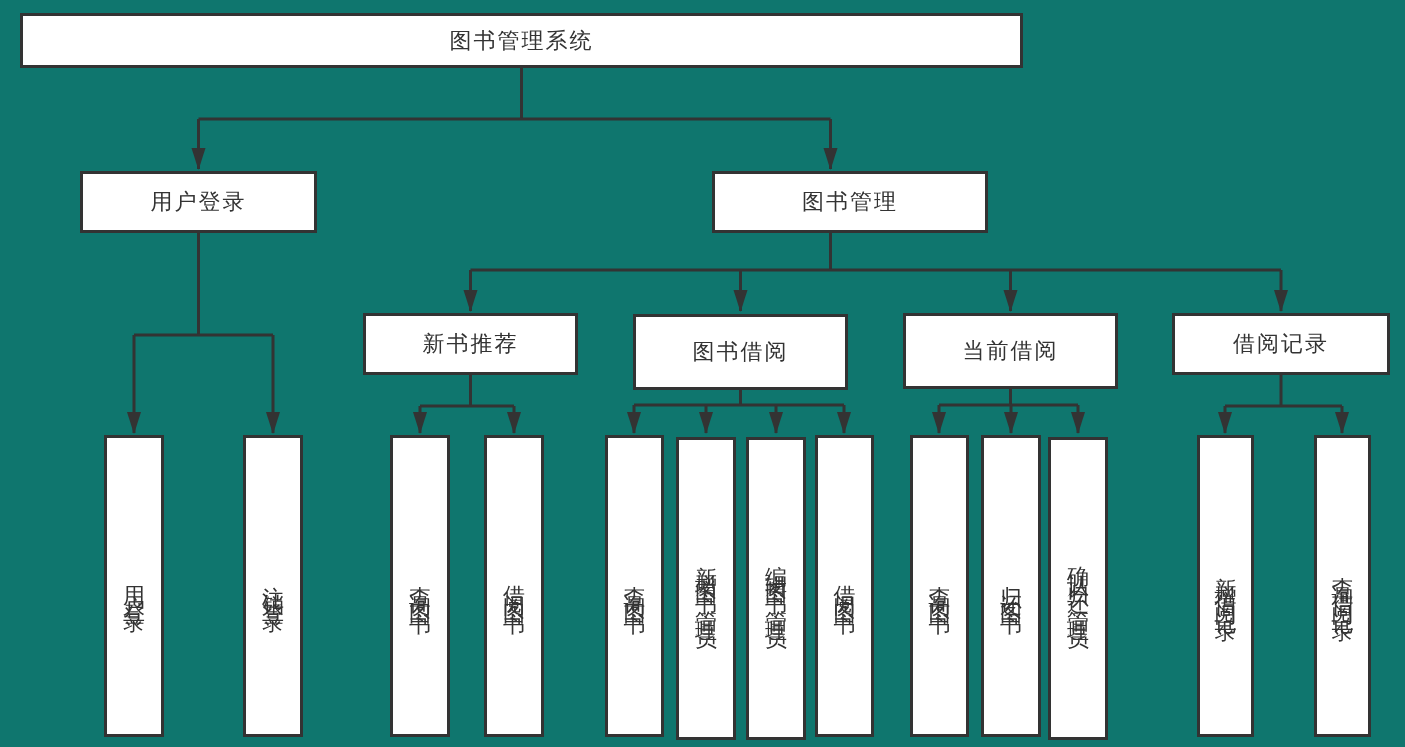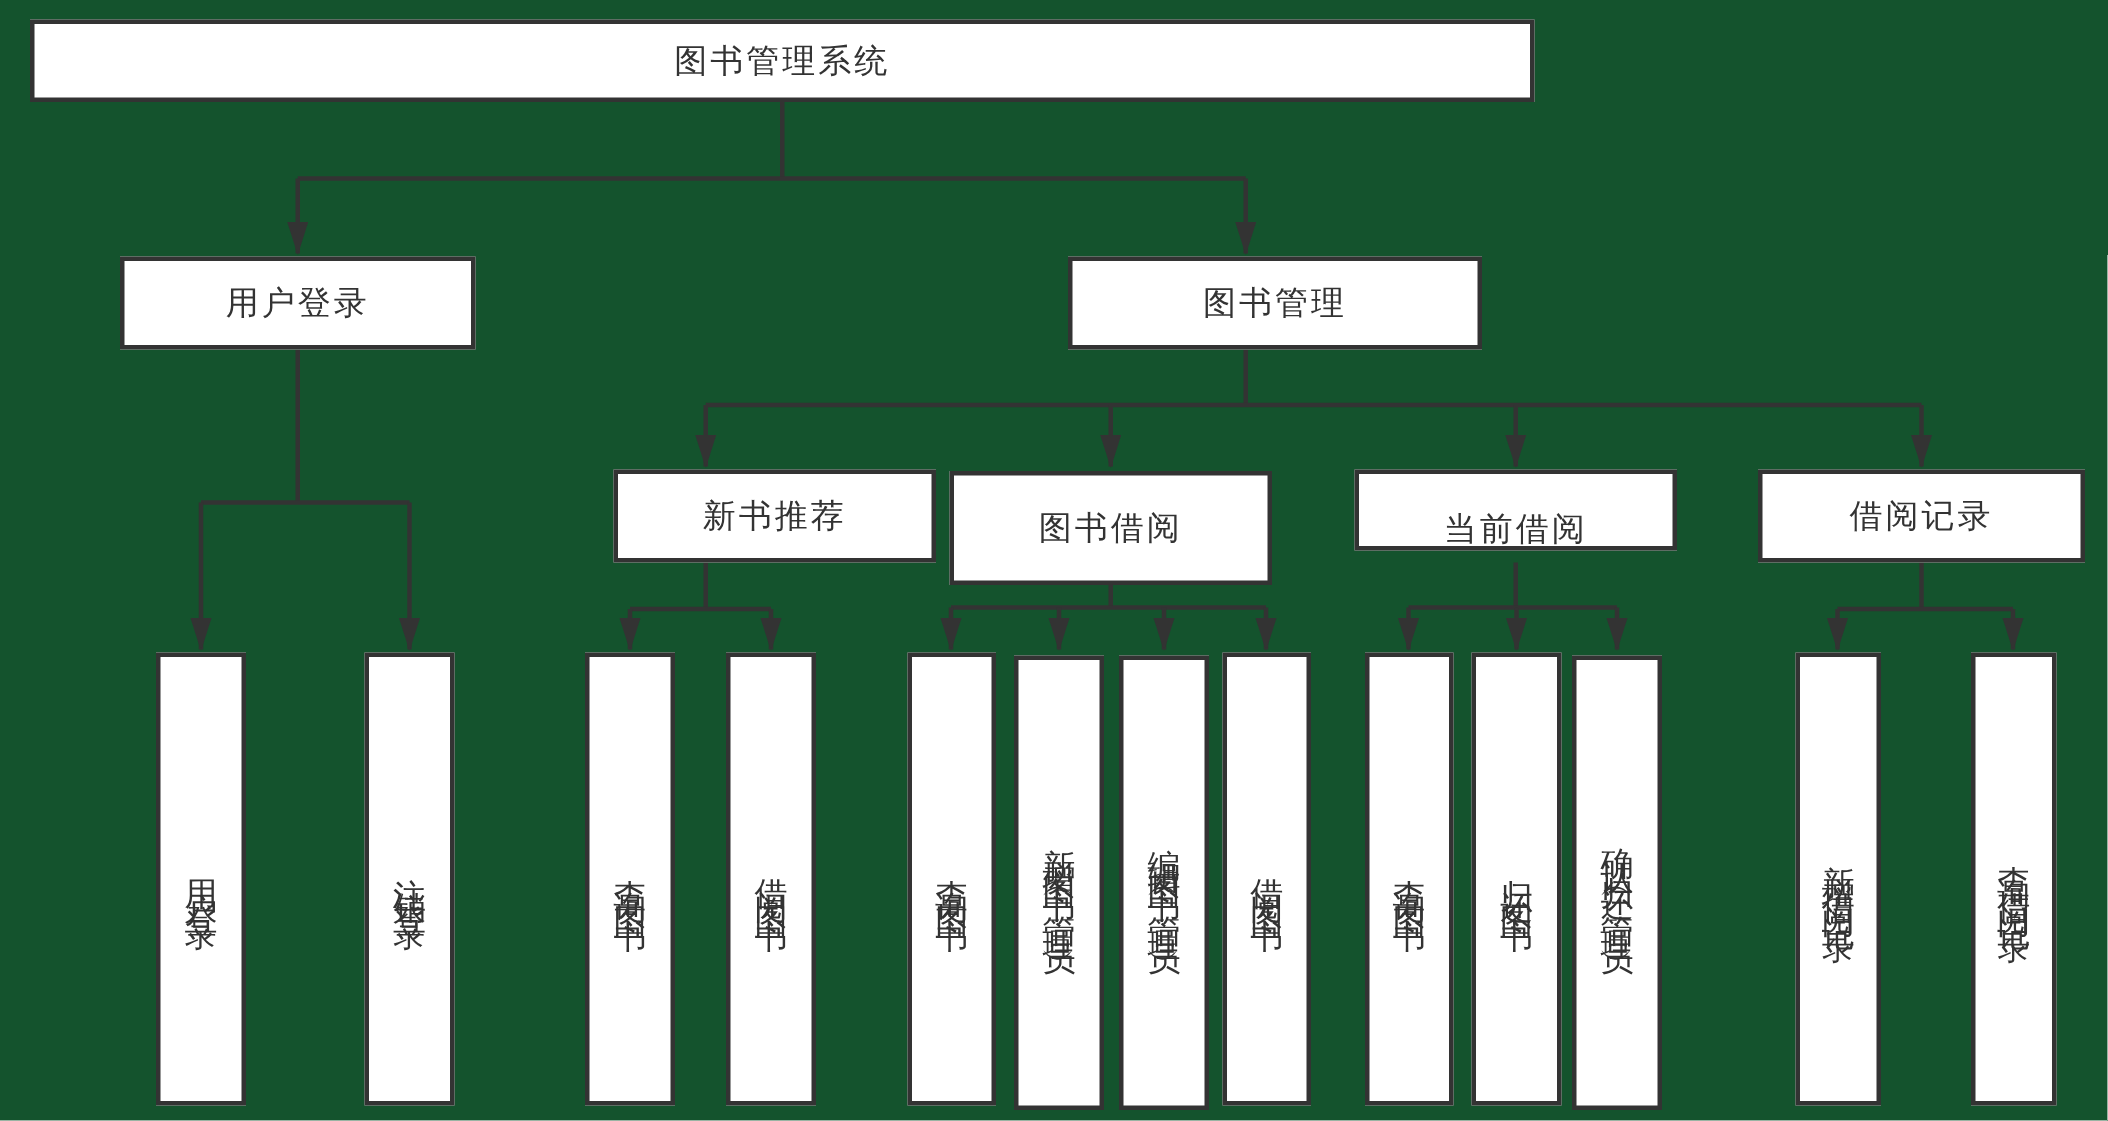--- a/index.html
+++ b/index.html
@@ -1,20 +1,20 @@
 <!DOCTYPE html>
 <html><head>
 <meta charset="utf-8">
 <style>
   html, body { margin: 0; padding: 0; background: #ffffff; }
   #canvas {
     position: relative;
     width: 1405px;
     height: 747px;
-    background: #14532d;
+    background: #0f766e;
     font-family: Liberation Serif, serif;
     color: #333333;
     overflow: hidden;
   }
   #connectors {
     position: absolute;
     left: 0; top: 0;
     width: 1405px; height: 747px;
   }
   .node {
@@ -124,27 +124,27 @@
     <span class="label">图书管理系统</span>
   </div>
 
   <div class="node h" style="left:80px; top:171px; width:237px; height:62px;">
     <span class="label">用户登录</span>
   </div>
   <div class="node h" style="left:712px; top:171px; width:276px; height:62px;">
     <span class="label">图书管理</span>
   </div>
 
-  <div class="node h" style="left:363px; top:313px; width:215px; height:62px;margin-left:46px;">
+  <div class="node h" style="left:363px; top:313px; width:215px; height:62px;">
     <span class="label">新书推荐</span>
   </div>
   <div class="node h" style="left:633px; top:314px; width:215px; height:76px;">
     <span class="label">图书借阅</span>
   </div>
-  <div class="node h" style="left:903px; top:313px; width:215px; height:54px;align-items:flex-end;">
+  <div class="node h" style="left:903px; top:313px; width:215px; height:76px;">
     <span class="label">当前借阅</span>
   </div>
   <div class="node h" style="left:1172px; top:313px; width:218px; height:62px;">
     <span class="label">借阅记录</span>
   </div>
 
   <div class="node v" style="left:104px; top:435px; width:60px; height:302px;">
     <span class="label">用户登录</span>
   </div>
   <div class="node v" style="left:243px; top:435px; width:60px; height:302px;">

